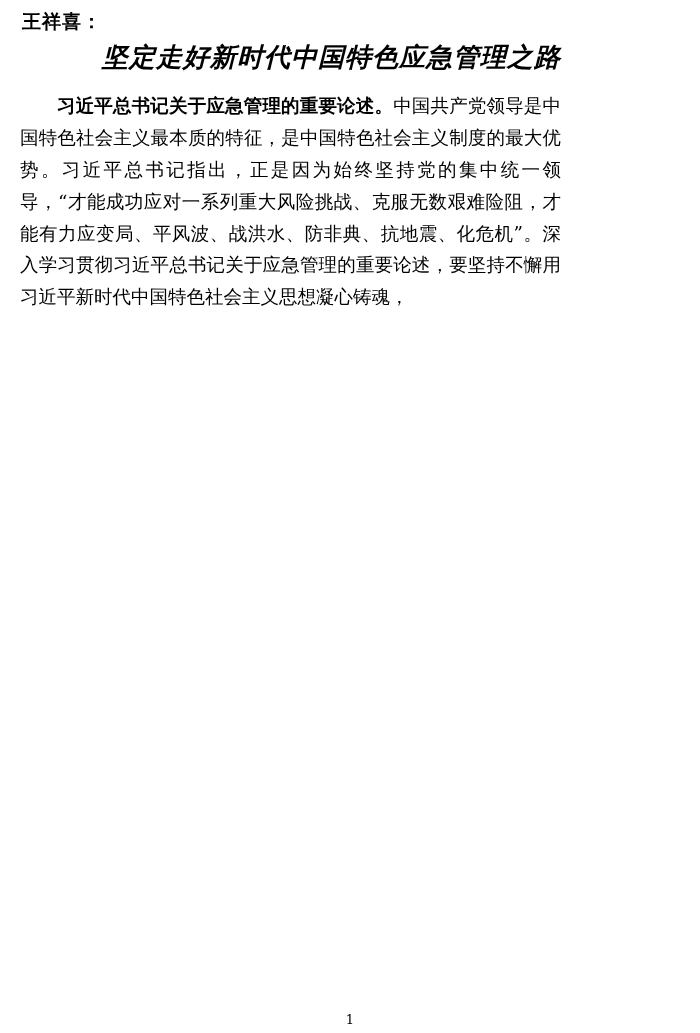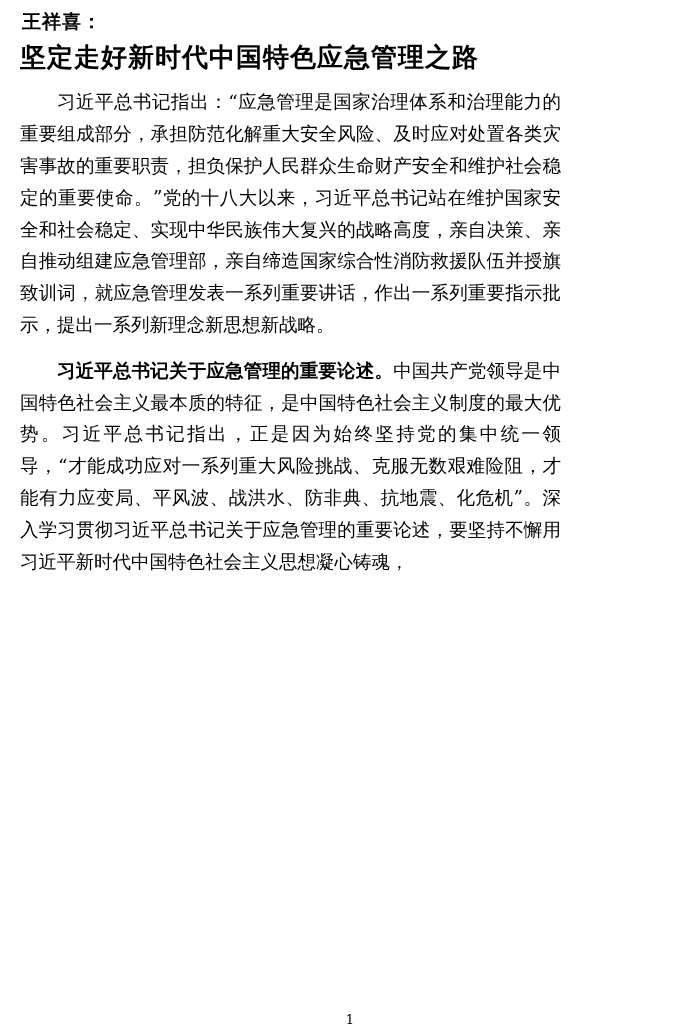--- a/index.html
+++ b/index.html
@@ -25,24 +25,25 @@
   .author {
     font-size: 19px;
     font-weight: bold;
     letter-spacing: 1px;
     line-height: 1.4;
     margin: 0 0 4px 2px;
   }
   .doc-title {
     font-size: 26px;
     font-weight: bold;
-    text-align: left;
+    text-align: right;
     letter-spacing: 1px;
     line-height: 1.45;
     margin: 4px 0 10px 0;
+    font-style: italic;
   }
   .para {
     font-size: 18.5px;
     line-height: 1.72;
     text-align: justify;
     text-justify: inter-ideograph;
     text-indent: 2em;
     margin: 0 0 2px 0;
     letter-spacing: 0px;
   }
@@ -64,20 +65,19 @@
 </style>
 </head>
 <body>
 
 <div class="page">
 
   <div class="author">王祥喜：</div>
 
   <h1 class="doc-title">坚定走好新时代中国特色应急管理之路</h1>
 
-  <p class="para">习近平总书记指出：“应急管理是国家治理体系和治理能力的重要组成部分，承担防范化解重大安全风险、及时应对处置各类灾害事故的重要职责，担负保护人民群众生命财产安全和维护社会稳定的重要使命。”党的十八大以来，习近平总书记站在维护国家安全和社会稳定、实现中华民族伟大复兴的战略高度，亲自决策、亲自推动组建应急管理部，亲自缔造国家综合性消防救援队伍并授旗致训词，就应急管理发表一系列重要讲话，作出一系列重要指示批示，提出一系列新理念新思想新战略。</p>
 
 
   <p class="para spaced"><b>习近平总书记关于应急管理的重要论述。</b><span>中国共产党领导是中国特色社会主义最本质的特征，是中国特色社会主义制度的最大优势。习近平总书记指出，正是因为始终坚持党的集中统一领导，“才能成功应对一系列重大风险挑战、克服无数艰难险阻，才能有力应变局、平风波、战洪水、防非典、抗地震、化危机”。深入学习贯彻习近平总书记关于应急管理的重要论述，要坚持不懈用习近平新时代中国特色社会主义思想凝心铸魂，</span></p>
 
   <div class="page-number">1</div>
 
 </div>
 
 </body></html>

